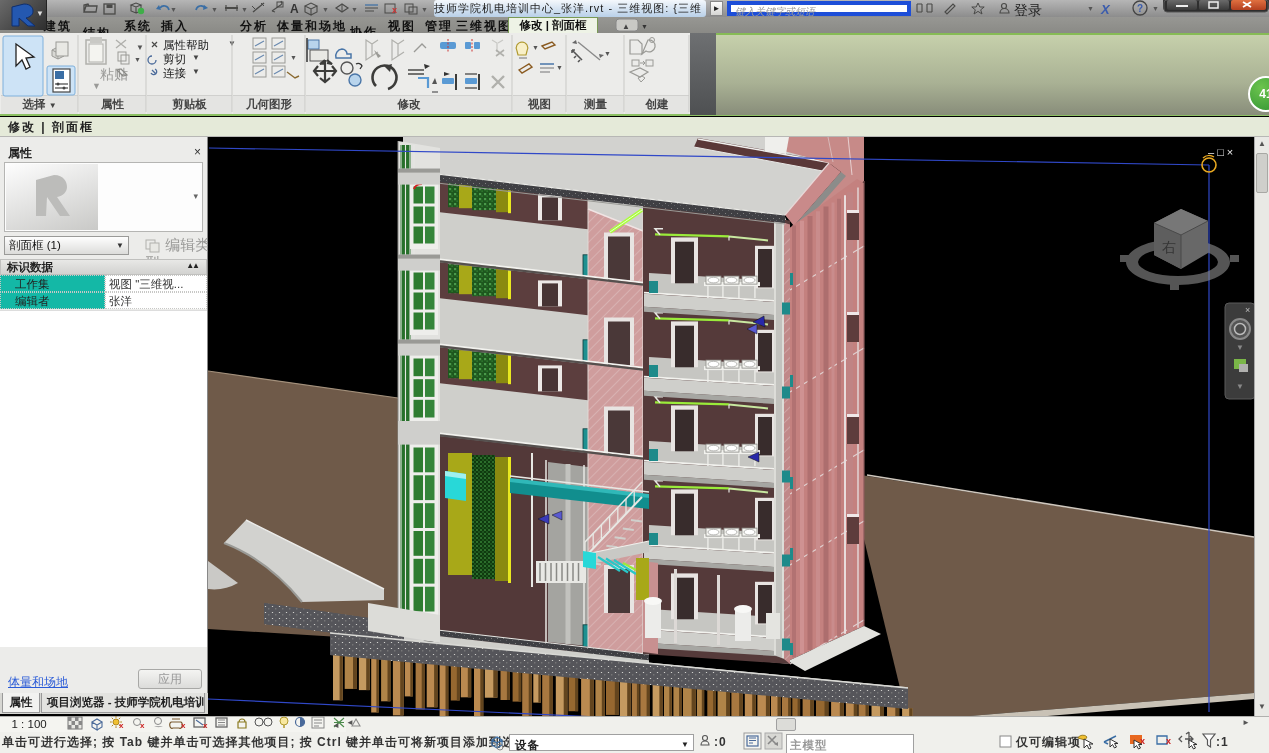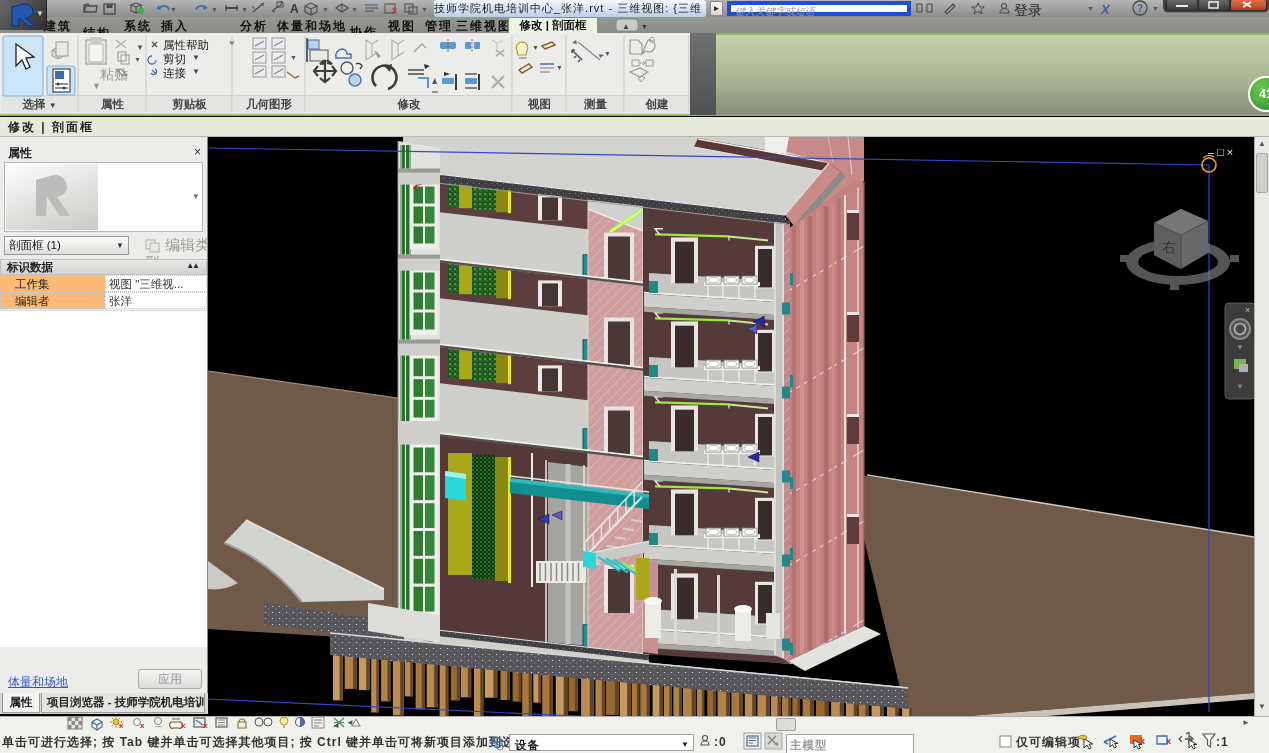--- a/index.html
+++ b/index.html
@@ -26,21 +26,21 @@
 
 #props{left:0;top:137px;width:208px;height:556px;background:#ececea;border-right:1px solid #888}
 #props .hdr{position:absolute;left:0;top:8px;width:100%;font-size:12px;color:#222;padding-left:8px;font-weight:bold}
 #propx{position:absolute;right:6px;top:8px;font-size:12px;color:#333}
 #preview{position:absolute;left:4px;top:25px;width:199px;height:70px;background:#fdfdfd;border:1px solid #b5b5b3}
 #thumb{position:absolute;left:1px;top:1px;width:92px;height:66px;background:linear-gradient(160deg,#fdfdfd,#c9c9c7)}
 #typesel{position:absolute;left:4px;top:99px;width:125px;height:19px;background:linear-gradient(#fefefe,#dcdcda);border:1px solid #9a9a98;font-size:11.5px;line-height:17px;padding-left:4px;color:#111}
 #edittype{position:absolute;left:145px;top:99px;width:70px;height:19px;font-size:15px;color:#9a9a98;line-height:18px}
 #idhdr{font-weight:bold;position:absolute;left:0px;top:122px;width:207px;height:16px;background:linear-gradient(#e8e8e6,#d2d2d0);border:1px solid #c0c0be;font-size:11.5px;color:#222;padding-left:6px;line-height:14px}
 .prow{position:absolute;left:0;width:207px;height:17px;font-size:11.5px;line-height:16px;color:#222}
-.prow .c1{position:absolute;left:0;width:105px;height:17px;background:#fdba74;border:1px dotted #c8c8c6;padding-left:14px}
+.prow .c1{position:absolute;left:0;width:105px;height:17px;background:#14b8a6;border:1px dotted #c8c8c6;padding-left:14px}
 .prow .c2{position:absolute;left:105px;width:102px;height:17px;background:#fff;border:1px dotted #c8c8c6;padding-left:3px;color:#333}
 #propbody{position:absolute;left:0;top:173px;width:207px;height:337px;background:#fff;border-top:1px solid #ddd}
 #prophelp{position:absolute;left:8px;top:537px;font-size:12px;color:#2a5bd7;text-decoration:underline}
 #applybtn{position:absolute;left:138px;top:532px;width:64px;height:20px;background:linear-gradient(#f4f4f2,#dcdcda);border:1px solid #a8a8a6;border-radius:3px;font-size:12px;color:#999;text-align:center;line-height:18px}
 #paneltabs{font-weight:bold;left:0;top:693px;width:208px;height:21px;background:#d6d6d2}
 #tab1{position:absolute;left:2px;top:0px;width:38px;height:20px;background:#f2f2f0;border:1px solid #999;border-top:0;font-size:11.5px;text-align:center;line-height:19px;color:#222}
 #tab2{position:absolute;left:41px;top:0px;width:164px;height:20px;background:#e3e3e0;border:1px solid #999;border-top:0;font-size:11.5px;line-height:19px;color:#222;padding-left:5px;overflow:hidden;white-space:nowrap}
 
 #canvas{left:208px;top:137px;width:1046px;height:579px;background:#000;overflow:hidden}
 
@@ -798,20 +798,21 @@
         <circle cx="1032" cy="192" r="5.5" fill="#4a4a4a" stroke="#bbb" stroke-width="1.5"></circle>
         <text x="1028" y="213" font-size="8" fill="#888">▼</text>
         <rect x="1026.0" y="222.0" width="12.0" height="10.0" fill="#7ab648"></rect>
         <rect x="1031.0" y="227.0" width="9.0" height="8.0" fill="#b0b0ae"></rect>
         <text x="1028" y="252" font-size="8" fill="#888">▼</text>
       </svg></div>
   <div id="vscroll" class="abs">
       <div style="position:absolute;left:1px;top:16px;width:12px;height:40px;background:#cfcfcb;border:1px solid #a8a8a4;border-radius:2px"></div>
     </div>
   <div id="hscrollrow" class="abs">
+      <div id="vcb">　1 : 100</div>
       <div id="hslider"></div>
     </div>
   <div id="statusbar" class="abs">
       <span style="position:absolute;left:2px">单击可进行选择; 按 Tab 键并单击可选择其他项目; 按 Ctrl 键并单击可将新项目添加到选择集; 按 Shift 键</span>
     <div class="combo" style="left:509px;top:2px;width:185px;height:17px;padding-left:5px">设备<span style="position:absolute;right:3px;font-size:8px">▼</span></div>
     <span style="position:absolute;left:714px">:0</span>
     <div class="combo" style="left:786px;top:2px;width:128px;height:30px;padding-left:3px;color:#999">主模型</div>
     <span style="position:absolute;left:1000px;font-size:12px">☐ 仅可编辑项</span>
     <span style="position:absolute;left:1216px">:1</span>
   </div>

